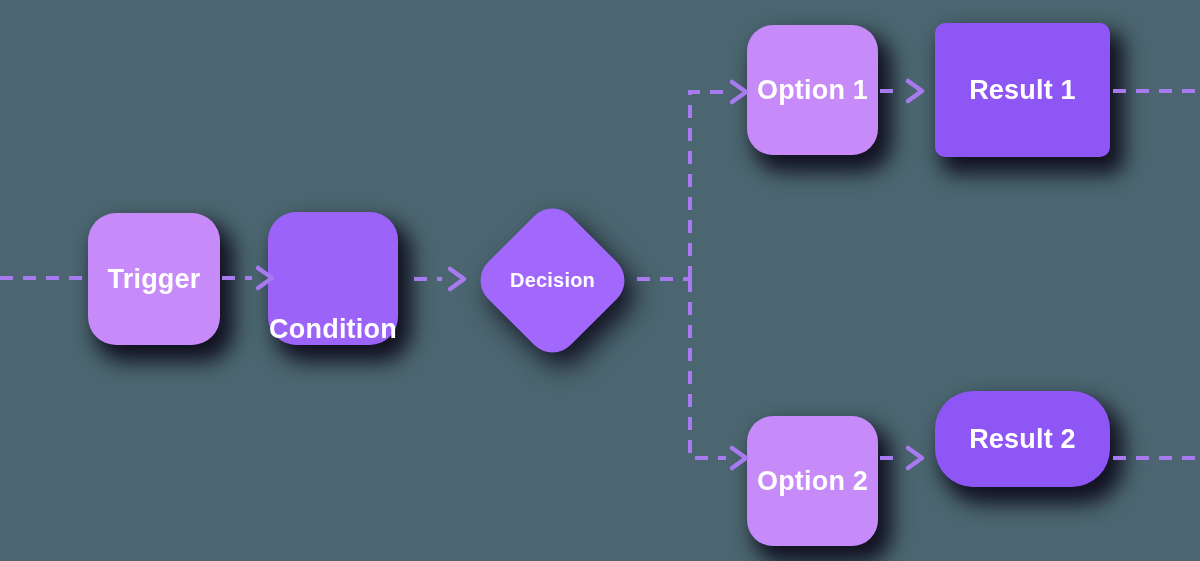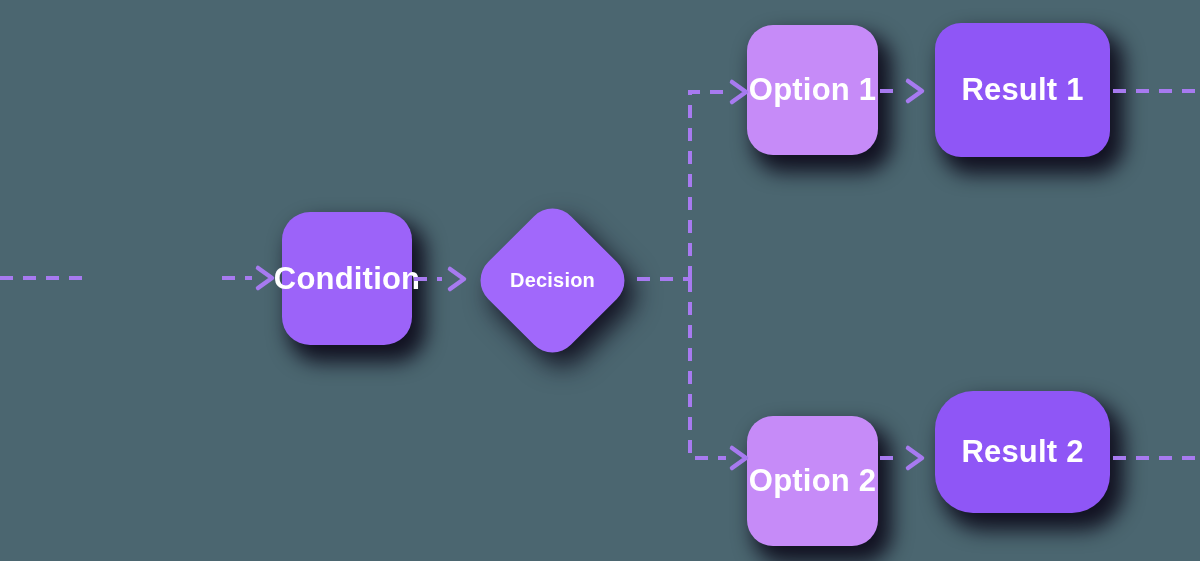--- a/index.html
+++ b/index.html
@@ -20,31 +20,31 @@
   }
   .canvas{
     position:relative;
     width:1200px;height:561px;
     background:var(--background);
   }
   .node{
     position:absolute;
     display:flex;align-items:center;justify-content:center;
     color:var(--label-text);
-    font-size:31px;font-weight:700;
+    font-size:27px;font-weight:700;
     letter-spacing:0.2px;
     z-index:1;
     box-shadow:10px 13px 20px 4px var(--shadow);
   }
   .node-trigger{left:88px;top:213px;width:132px;height:132px;border-radius:28px;background:var(--node-light);}
-  .node-condition{left:282px;top:212px;width:130px;height:133px;border-radius:28px;background:var(--node-medium);}
+  .node-condition{left:268px;top:212px;width:130px;height:133px;border-radius:28px;background:var(--node-medium);align-items:flex-end;}
   .node-option-1{left:747px;top:25px;width:131px;height:130px;border-radius:26px;background:var(--node-light);}
-  .node-result-1{left:935px;top:23px;width:175px;height:134px;border-radius:26px;background:var(--node-result);}
+  .node-result-1{left:935px;top:23px;width:175px;height:134px;border-radius:10px;background:var(--node-result);}
   .node-option-2{left:747px;top:392px;width:131px;height:130px;border-radius:26px;background:var(--node-light);margin-top:24px;}
-  .node-result-2{left:935px;top:391px;width:175px;height:122px;border-radius:38px;background:var(--node-result);}
+  .node-result-2{left:935px;top:391px;width:175px;height:96px;border-radius:38px;background:var(--node-result);}
   .diamond-wrap{
     position:absolute;left:494px;top:222px;width:117px;height:117px;
     z-index:1;
     filter:drop-shadow(10px 13px 13px var(--shadow));
   }
   .diamond{
     width:117px;height:117px;
     background:var(--node-decision);
     border-radius:26px;
     transform:rotate(45deg);
@@ -71,20 +71,23 @@
     fill:none;
     stroke-linecap:round;
     stroke-linejoin:round;
   }
 </style>
 </head>
 <body>
 
 <div class="canvas">
 
+  <div class="node node-trigger">
+    <span>Trigger</span>
+  </div>
 
   <div class="node node-condition">
     <span>Condition</span>
   </div>
 
   <div class="diamond-wrap">
     <div class="diamond"></div>
     <div class="diamond-label">Decision</div>
   </div>
 

